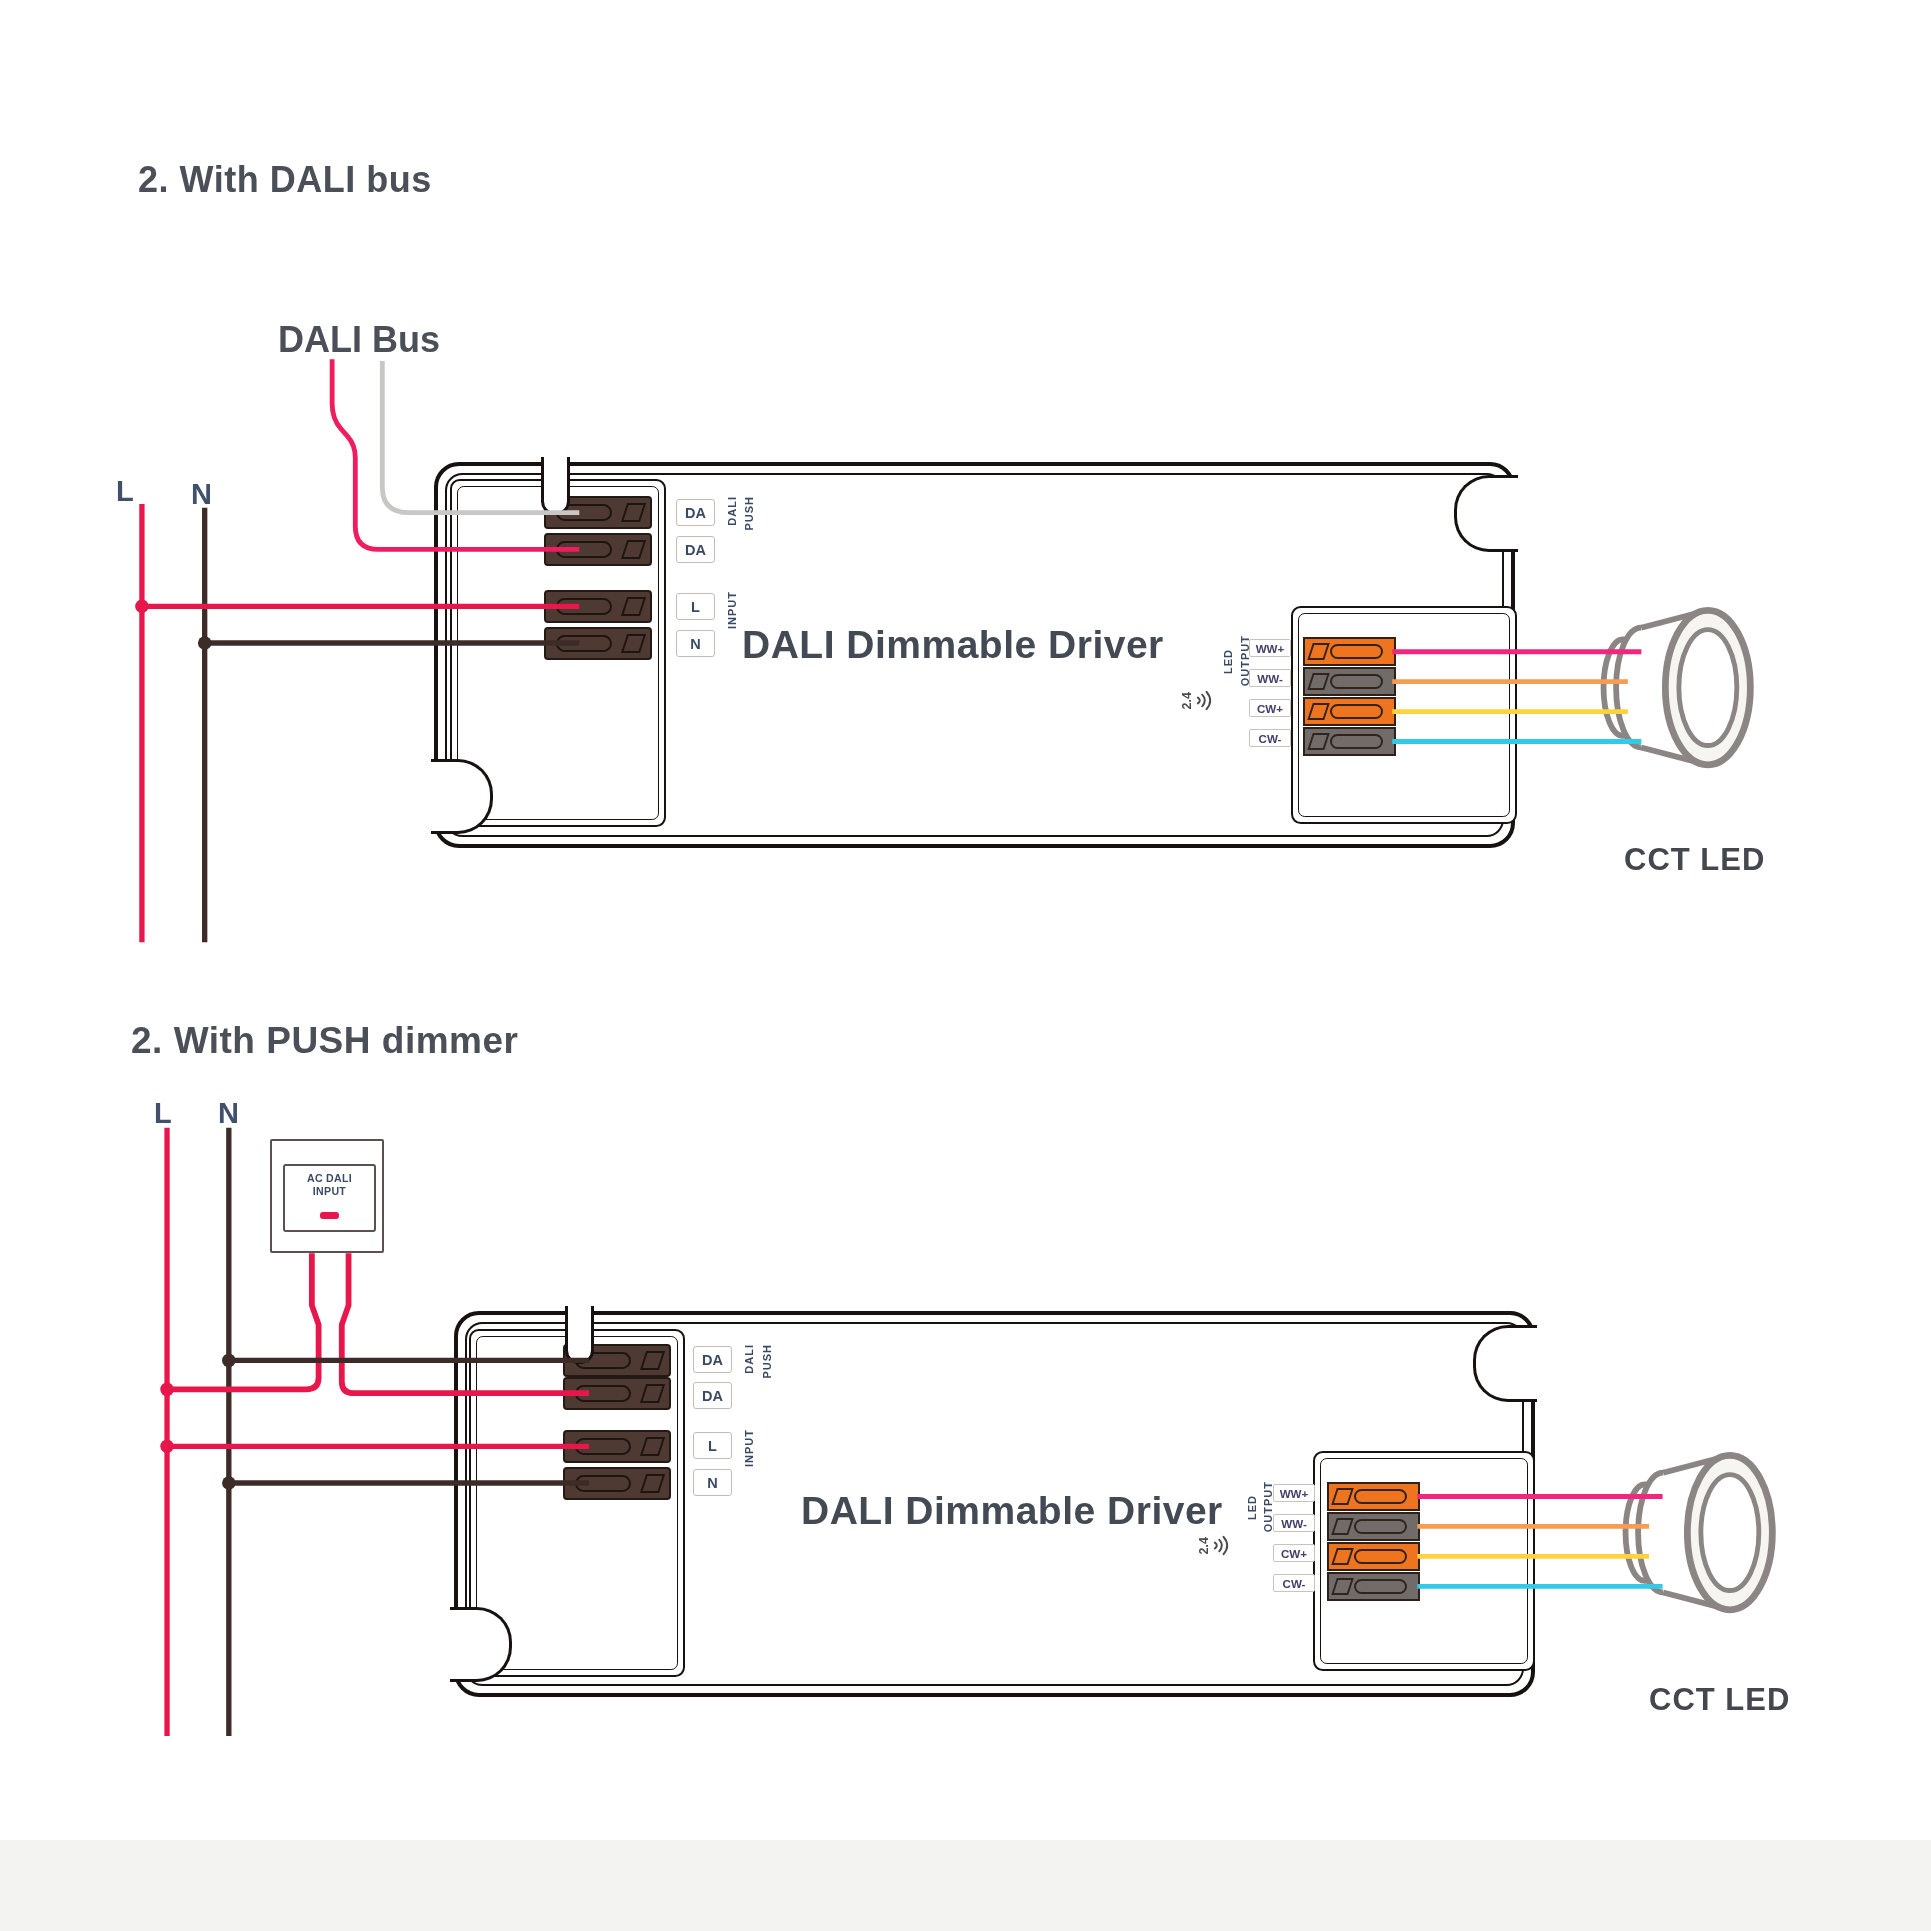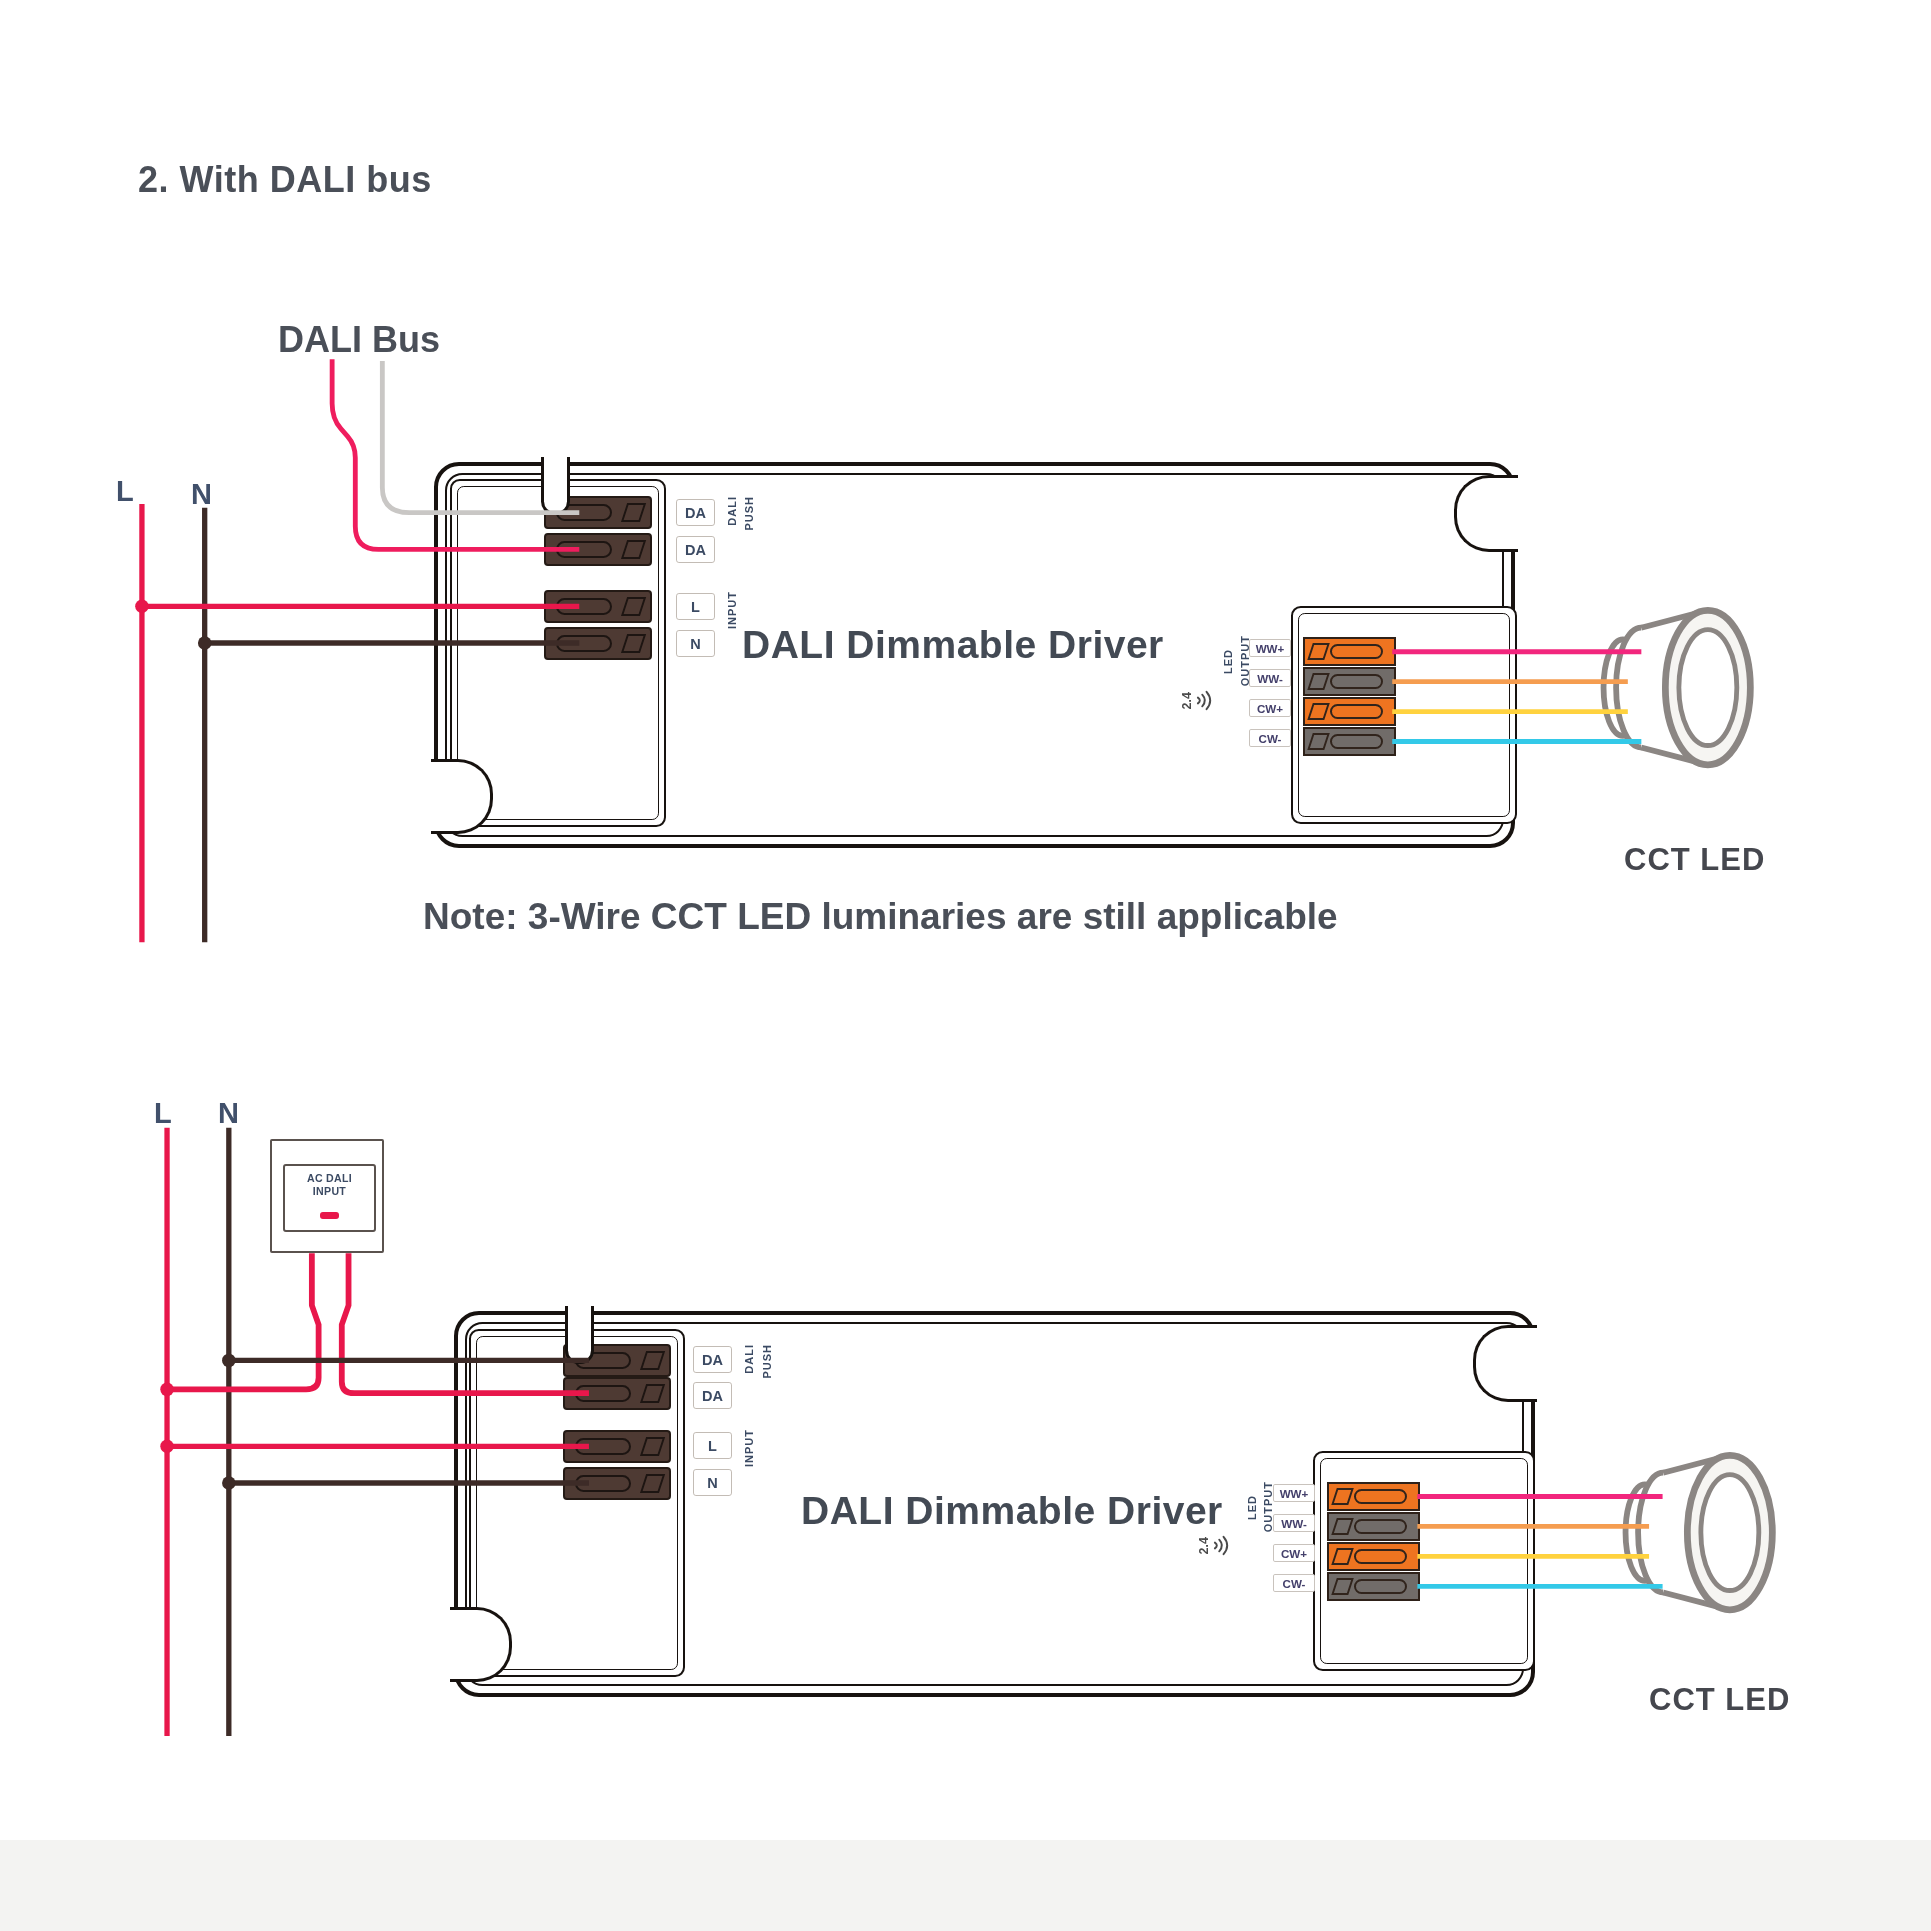--- a/index.html
+++ b/index.html
@@ -130,22 +130,22 @@
     <ellipse cx="36" cy="100" rx="20" ry="50" fill="#ffffff" stroke="#8b8683" stroke-width="6"></ellipse>
     <ellipse cx="55" cy="100" rx="26" ry="62" fill="#ffffff" stroke="#8b8683" stroke-width="6"></ellipse>
     <polygon points="55,38 122,20 122,180 55,162" fill="#ffffff"></polygon>
     <line x1="55" y1="38" x2="120" y2="21" stroke="#8b8683" stroke-width="6"></line>
     <line x1="55" y1="162" x2="120" y2="179" stroke="#8b8683" stroke-width="6"></line>
     <ellipse cx="124" cy="100" rx="44" ry="80" fill="#f6f5f2" stroke="#8b8683" stroke-width="7"></ellipse>
     <ellipse cx="124" cy="100" rx="30" ry="60" fill="#ffffff" stroke="#8b8683" stroke-width="5"></ellipse>
   </svg>
   <div class="txt cct" style="left:1624px; top:801px;">CCT LED</div>
 
-  <div class="txt note" style="left:423px; top:896px;">Note: 3-Wire CCT LED luminaries are still applicable</div>
-
+
+  <div class="txt h1" style="left:131px; top:1020px; font-size:37px;">2. With PUSH dimmer</div>
   <div class="txt lnlab" style="left:154px; top:1097px;">L</div>
   <div class="txt lnlab" style="left:218px; top:1097px;">N</div>
 
   <div class="sw-outer" style="left:270px; top:1139px;"></div>
   <div class="sw-inner" style="left:283px; top:1164px;"></div>
   <div class="sw-text" style="left:283px; top:1172px;">
     <span>AC DALI</span>
     <span>INPUT</span>
   </div>
   <div class="sw-dash" style="left:320px; top:1212px;"></div>

